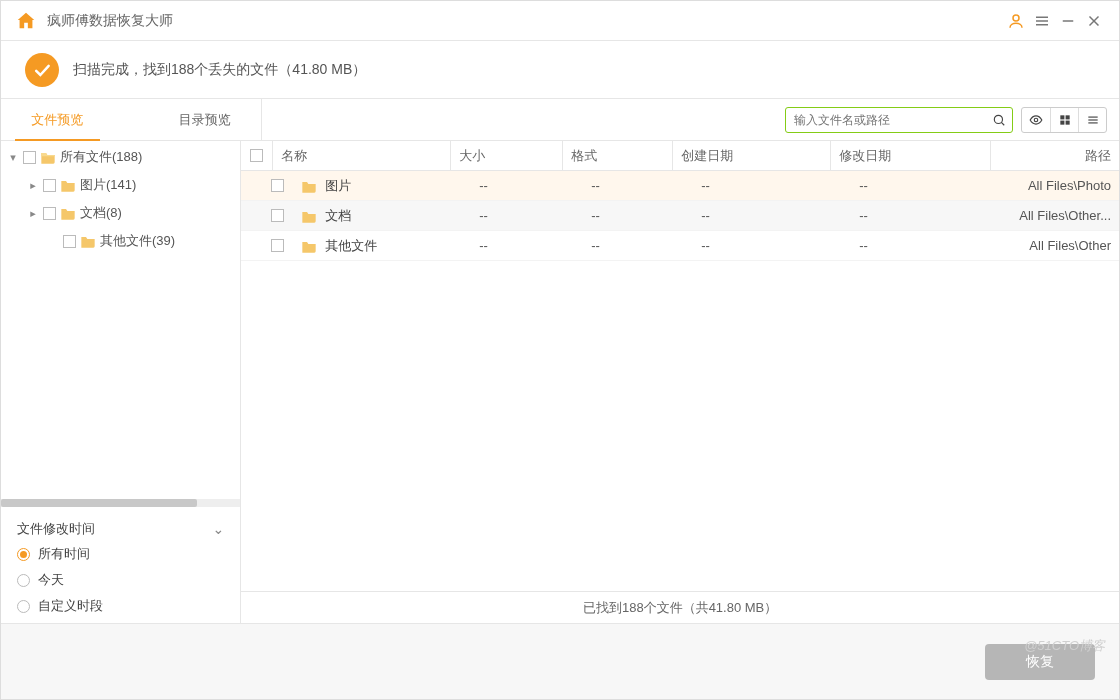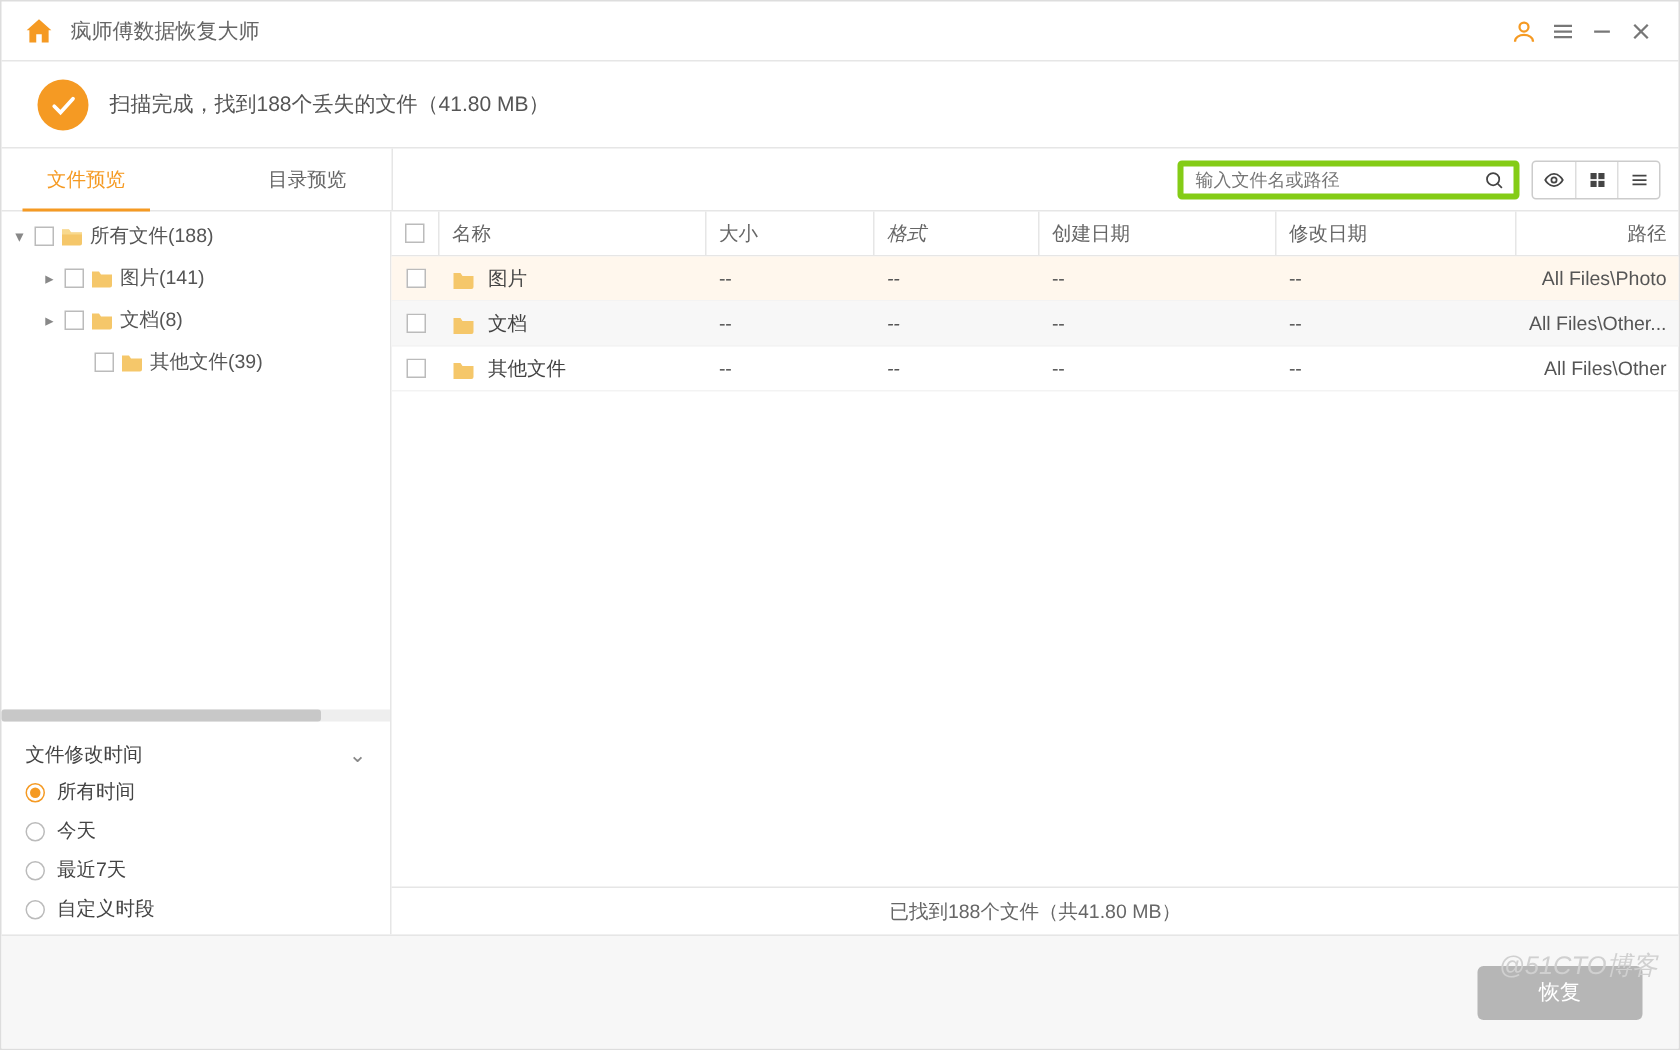--- a/index.html
+++ b/index.html
@@ -26,21 +26,21 @@
   .status-circle{width:34px;height:34px;border-radius:50%;background:var(--orange);display:flex;align-items:center;justify-content:center;margin-right:14px;}
   .status-circle svg{width:20px;height:20px;stroke:#fff;}
   .status-text{font-size:14px;color:#555;}
   
   .toolbar{height:42px;display:flex;align-items:stretch;border-bottom:1px solid var(--border);}
   .tabs{display:flex;width:261px;border-right:1px solid var(--border);gap:35px;}
   .tab{flex:1;display:flex;align-items:center;justify-content:center;cursor:pointer;position:relative;color:#666;}
   .tab.active{color:var(--orange);}
   .tab.active::after{content:"";position:absolute;bottom:-1px;left:12%;right:12%;height:2px;background:var(--orange);}
   .toolbar-right{flex:1;display:flex;align-items:center;justify-content:flex-end;padding:0 12px;gap:8px;}
-  .search{width:228px;height:26px;border:4px solid #84cc16;border-radius:3px;display:flex;align-items:center;padding:0 6px;}
+  .search{width:228px;height:26px;border:1px solid #84cc16;border-radius:3px;display:flex;align-items:center;padding:0 6px;}
   .search input{flex:1;border:none;outline:none;font-size:12px;color:#666;}
   .search svg{width:14px;height:14px;color:#999;}
   .view-group{height:26px;border:1px solid #ccc;border-radius:3px;display:flex;align-items:center;}
   .view-btn{width:28px;height:100%;display:flex;align-items:center;justify-content:center;border-left:1px solid #ddd;}
   .view-btn:first-child{border-left:none;}
   .view-btn.active svg{color:var(--orange);}
   .view-btn svg{width:14px;height:14px;color:#999;}
   
   .body{flex:1;display:flex;min-height:0;}
   .sidebar{width:261px;border-right:1px solid var(--border);display:flex;flex-direction:column;}
@@ -66,34 +66,34 @@
   .main{flex:1;display:flex;flex-direction:column;}
   .table{flex:1;display:flex;flex-direction:column;}
   .thead,.trow{display:flex;align-items:center;height:30px;}
   .thead{border-bottom:1px solid var(--border);}
   .th,.td{padding:0 8px;color:#555;white-space:nowrap;overflow:hidden;text-overflow:ellipsis;font-size:13px;}
   .th{border-right:1px solid var(--border);height:100%;display:flex;align-items:center;color:#666;}
   .th:last-child{border-right:none;}
   .col-chk{width:32px;justify-content:center;display:flex;align-items:center;}
   .col-name{width:178px;}
   .col-size{width:112px;}
-  .col-fmt{width:110px;font-style:italic;}
+  .col-fmt{width:110px;}
   .col-cdate{width:158px;}
   .col-mdate{width:160px;}
   .col-path{flex:1;justify-content:flex-end;text-align:right;}
   .trow .td.col-path{justify-content:flex-end;display:flex;}
-  .trow{border-bottom:1px solid #f3f3f3;}
+  .trow{border-bottom:1px solid #f3f3f3;padding-left:20px;}
   .trow.hl1{background:var(--orange-lighter);}
   .trow.hl2{background:#f7f7f7;}
   .td .name-cell{display:flex;align-items:center;gap:8px;}
   .tfoot{height:32px;border-top:1px solid var(--border);display:flex;align-items:center;justify-content:center;color:#666;}
   
   .bottombar{height:76px;background:#f7f7f7;border-top:1px solid var(--border);display:flex;align-items:center;justify-content:flex-end;padding:0 24px;}
   .recover-btn{width:110px;height:36px;border-radius:4px;background:#b6b6b6;color:#fff;display:flex;align-items:center;justify-content:center;font-size:14px;}
-  .watermark{position:absolute;right:14px;bottom:44px;color:#d0d0d0;font-size:17px;font-style:italic;pointer-events:none;}
+  .watermark{position:absolute;right:14px;bottom:44px;color:#d0d0d0;font-size:13px;font-style:italic;pointer-events:none;}
 </style>
 </head>
 <body>
 <div class="window">
 
   <div class="titlebar">
     <span class="tb-icon home-icon">
       <svg viewBox="0 0 24 24" fill="#f59a23">
           <path d="M12 3l9 8h-2v9h-5v-6h-4v6H5v-9H3z"></path>
         </svg>
@@ -221,24 +221,20 @@
         <div class="radio-row">
           <span class="radio checked"></span>
           <span>所有时间</span>
         </div>
         <div class="radio-row">
           <span class="radio"></span>
           <span>今天</span>
         </div>
         <div class="radio-row">
           <span class="radio"></span>
-          <span>最近7天</span>
-        </div>
-        <div class="radio-row">
-          <span class="radio"></span>
           <span>自定义时段</span>
         </div>
       </div>
     </div>
 
     <div class="main">
       <div class="table">
         <div class="thead">
           <div class="th col-chk">
               <span class="chk"></span>

